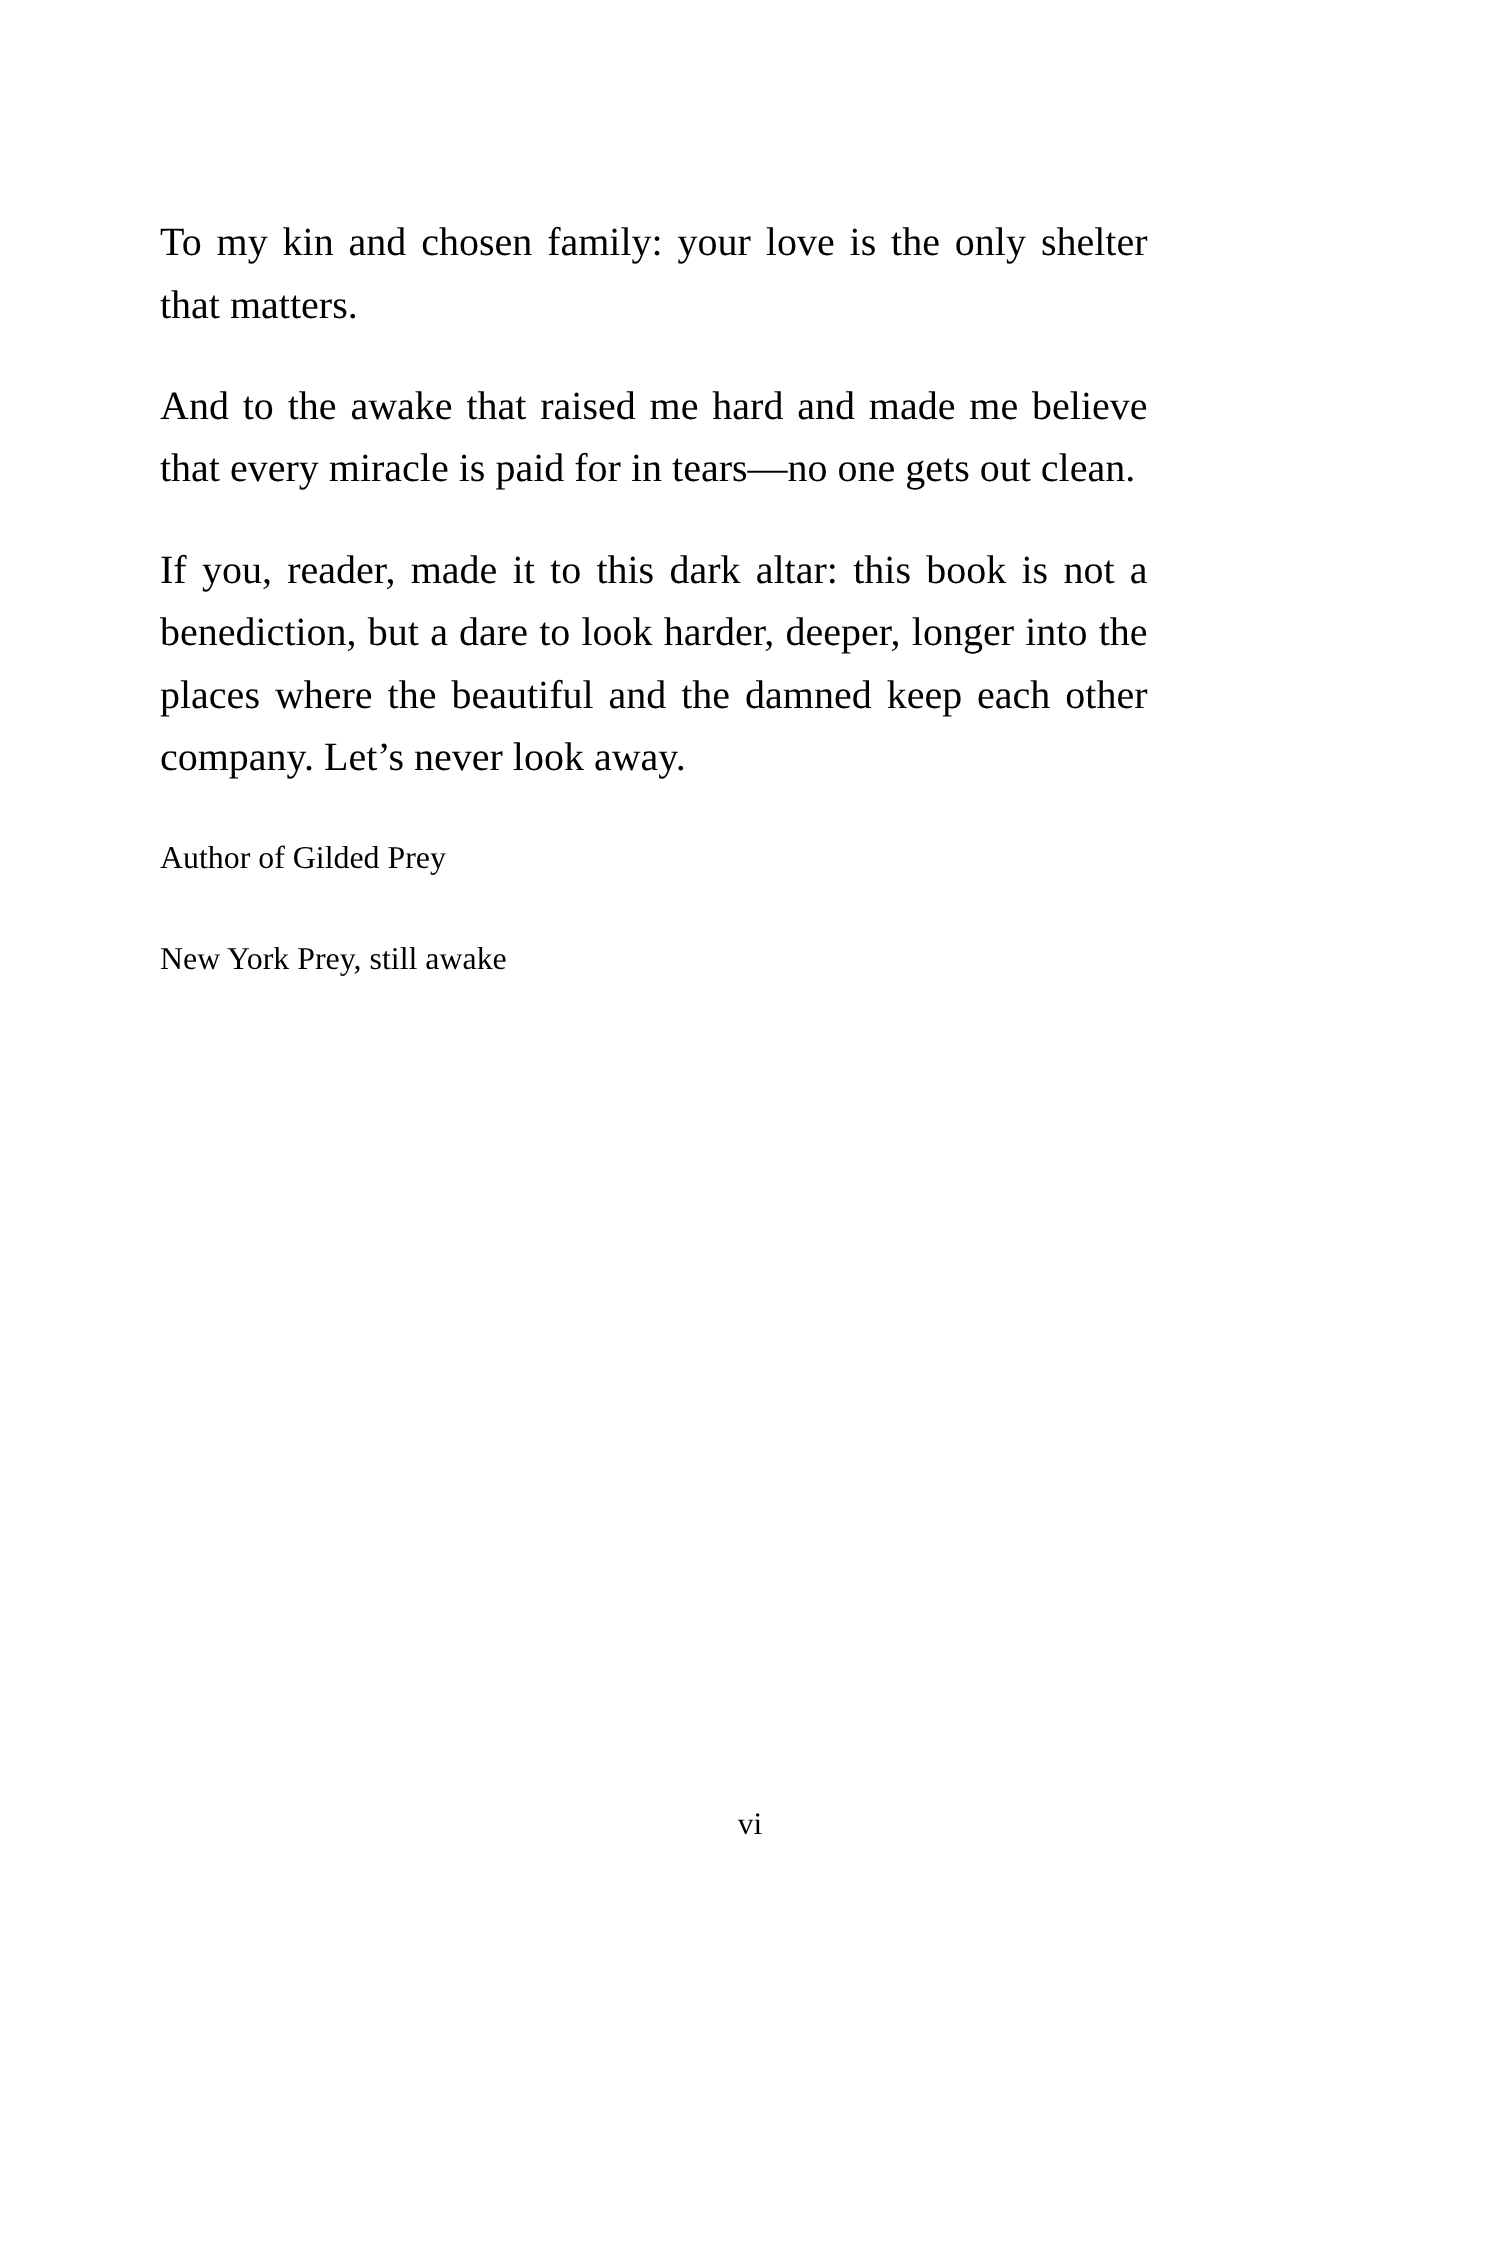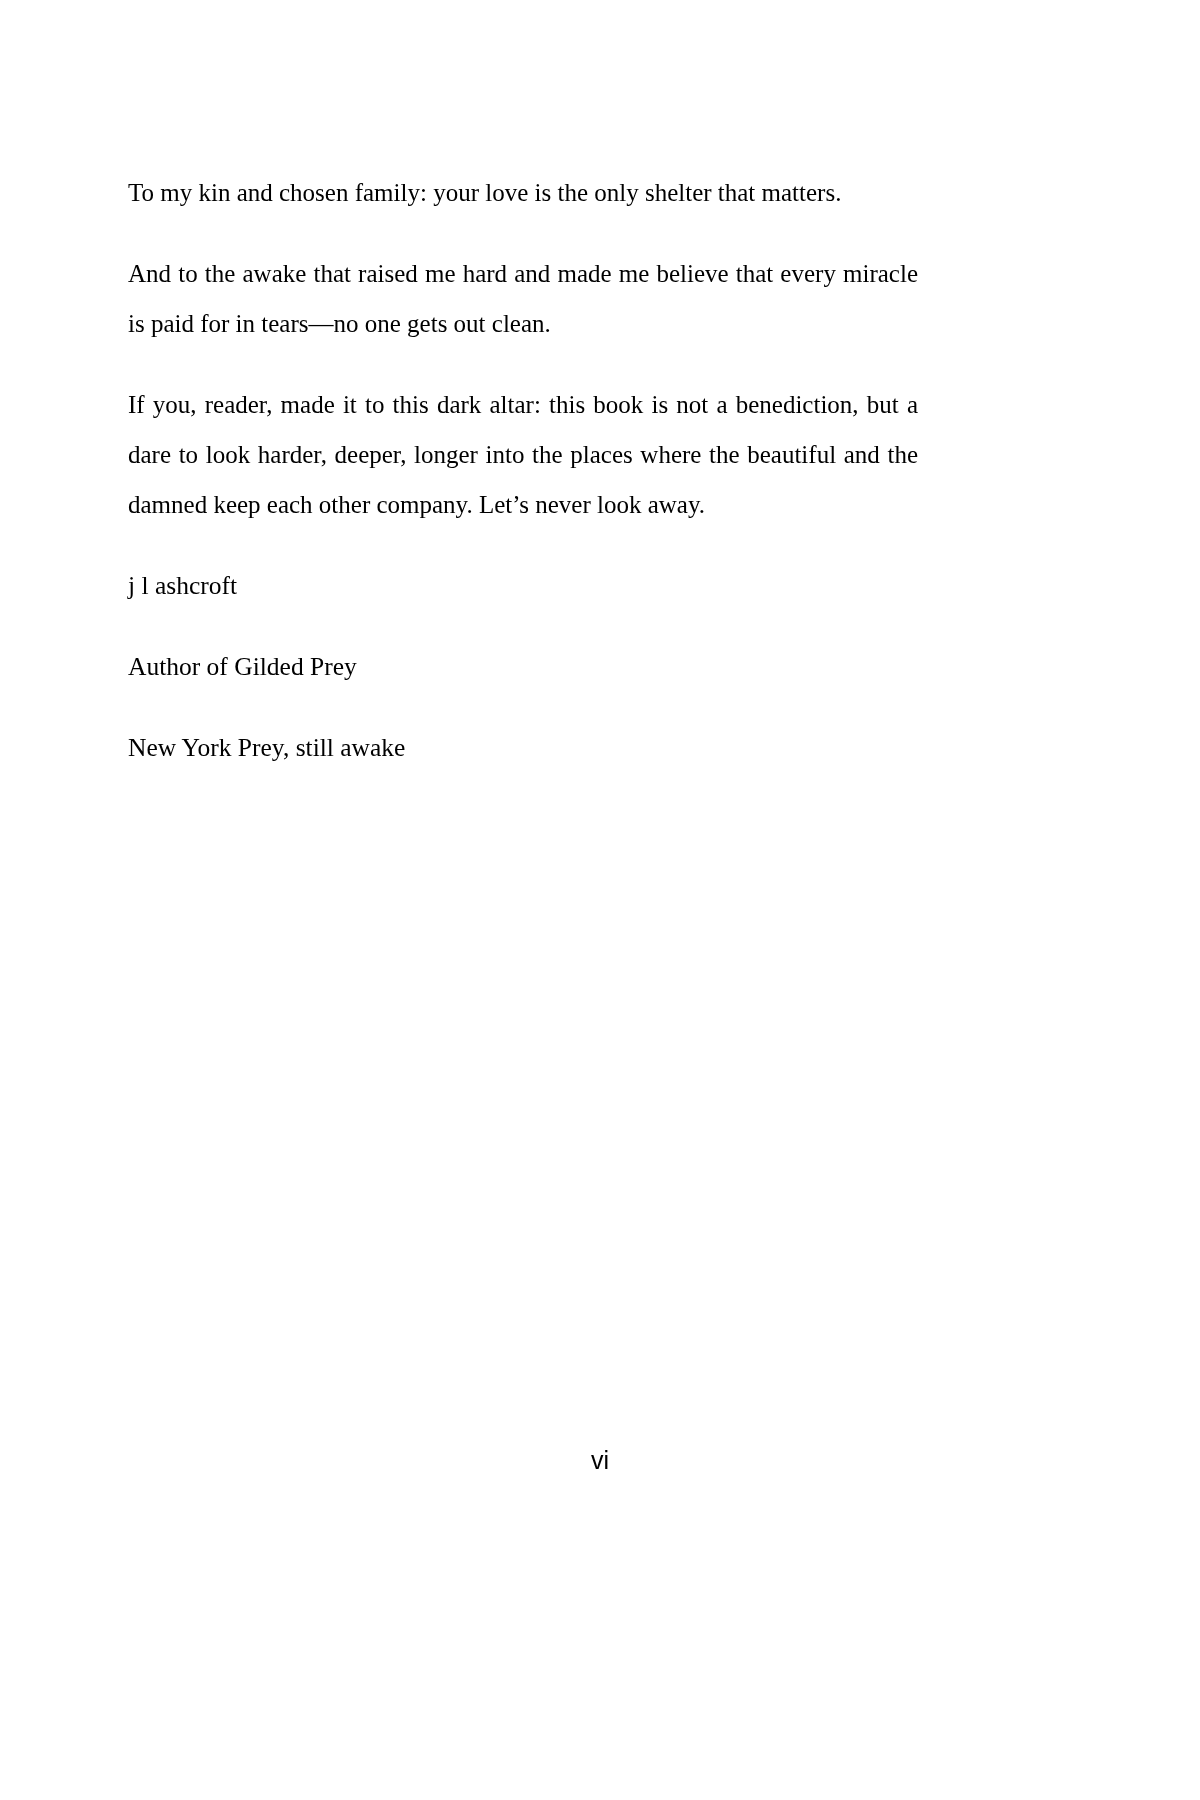--- a/index.html
+++ b/index.html
@@ -21,21 +21,21 @@
     overflow: hidden;
     box-sizing: border-box;
   }
   .text-block {
     position: absolute;
     left: 128px;
     top: 168px;
     width: 790px;
   }
   .para {
-    font-size: 25px;
+    font-size: 32px;
     line-height: 50px;
     text-align: justify;
     text-justify: inter-word;
     margin: 0 0 31px 0;
     color: #000000;
     -webkit-hyphens: none;
     hyphens: none;
   }
   .para.last-of-body {
     margin-bottom: 31px;
@@ -53,37 +53,36 @@
   }
   .folio {
     position: absolute;
     left: 0;
     right: 0;
     top: 1443px;
     text-align: center;
     font-size: 25px;
     line-height: 34px;
     color: #000000;
-    font-family: Liberation Sans, sans-serif;
+    font-family: Liberation Serif, serif;
   }
 </style>
 </head>
 <body>
 
 <div class="page">
 
   <div class="text-block">
 
     <p class="para">To my kin and chosen family: your love is the only shelter that matters.</p>
 
     <p class="para">And to the awake that raised me hard and made me believe that every miracle is paid for in tears—no one gets out clean.</p>
 
     <p class="para last-of-body">If you, reader, made it to this dark altar: this book is not a benediction, but a dare to look harder, deeper, longer into the places where the beautiful and the damned keep each other company. Let’s never look away.</p>
 
-    <p class="sig-line">j l ashcroft</p>
 
     <p class="sig-line">Author of Gilded Prey</p>
 
     <p class="sig-line final">New York Prey, still awake</p>
 
   </div>
 
   <div class="folio">vi</div>
 
 </div>

